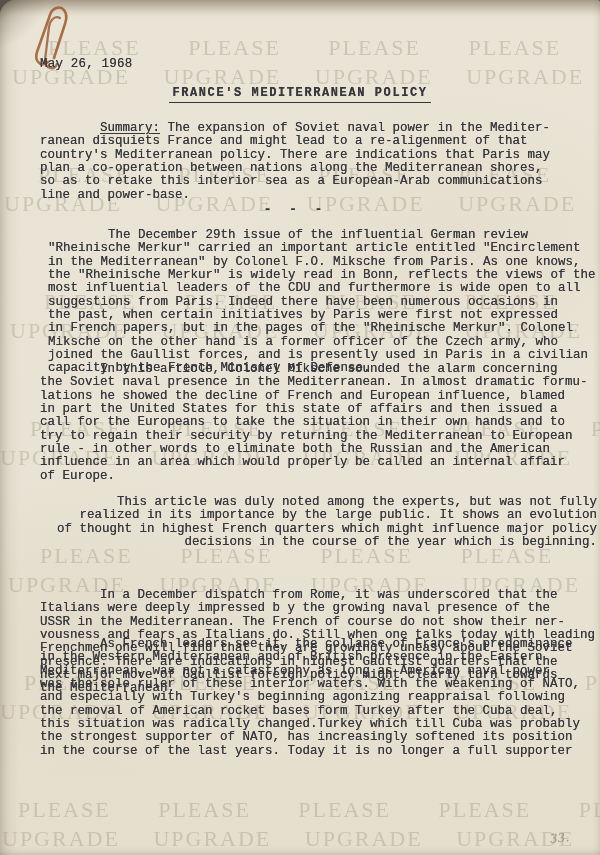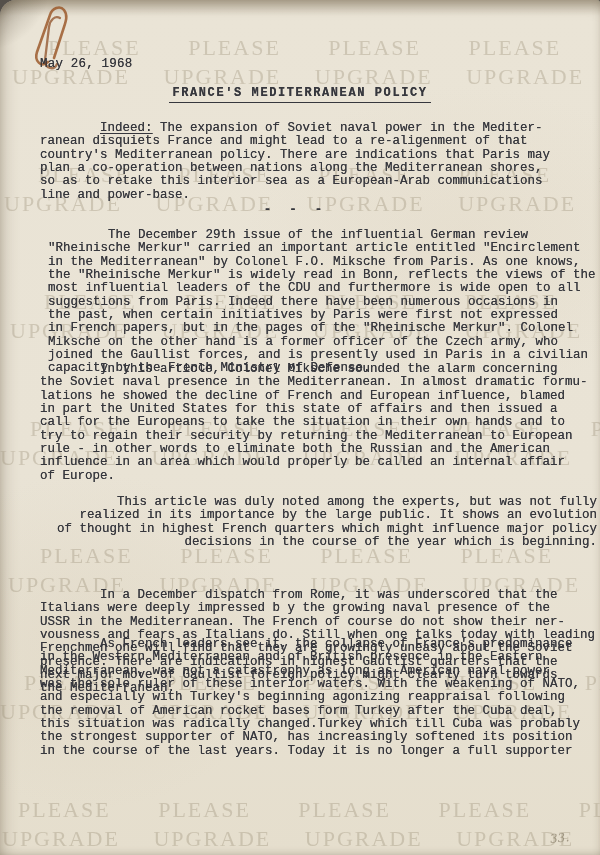--- a/index.html
+++ b/index.html
@@ -117,21 +117,21 @@
   </svg>
 
   <div class="header ink">
     <span class="date">May 26, 1968</span>
   </div>
 
   <div class="title-row">
     <span class="title ink">FRANCE'S MEDITERRANEAN POLICY</span>
   </div>
 
-  <div class="para p-summary ink"><span>        </span><span class="u">Indeed:</span><span> The expansion of Soviet naval power in the Mediter-
+  <div class="para p-summary ink"><span>        </span><span class="u">Summary:</span><span> The expansion of Soviet naval power in the Mediter-
 ranean disquiets France and might lead to a re-aligenment of that
 country's Mediterranean policy. There are indications that Paris may
 plan a co-operation between nations along the Mediterranean shores,
 so as to retake this interior sea as a European-Arab communications
 line and power-base.</span></div>
 
   <div class="para p-dashes ink">-  -  -</div>
 
   <div class="para p2 ink">        The December 29th issue of the influential German review
 "Rheinische Merkur" carried an important article entitled "Encirclement

